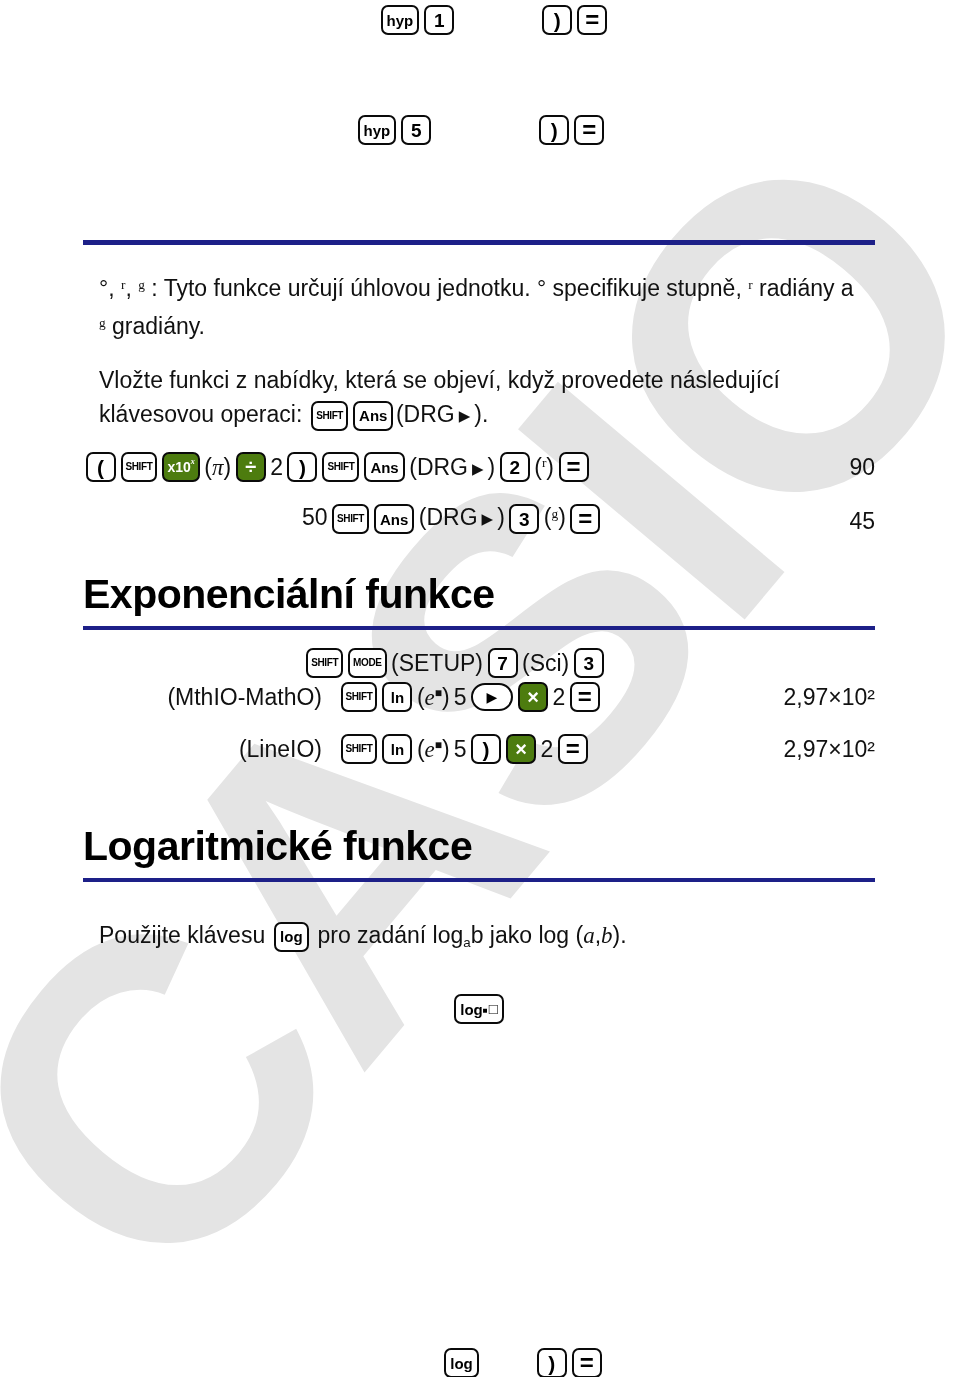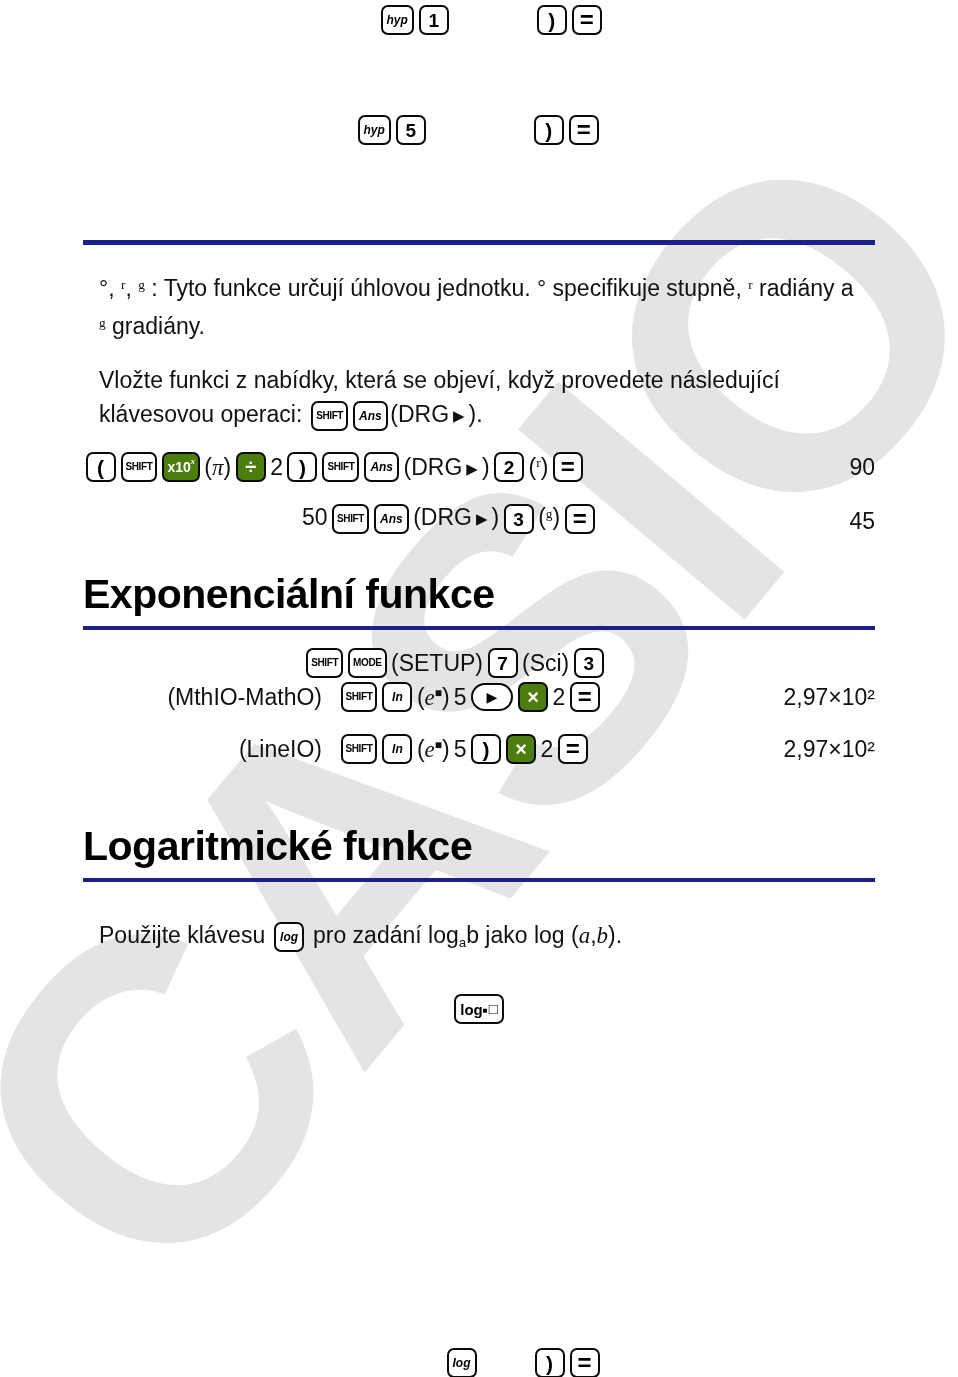--- a/index.html
+++ b/index.html
@@ -52,21 +52,21 @@
   .key{
     display:inline-flex;align-items:center;justify-content:center;
     box-sizing:border-box;min-width:30px;height:30px;padding:0 5px;
     border:2.5px solid #0a0a0a;border-radius:7px;background:#fff;color:#000;
     font-weight:bold;font-size:19px;margin:0 2.5px;vertical-align:middle;
     white-space:nowrap;line-height:1;
   }
   .key.inv{background:#4d7c0f;color:#fff;}
   .key.arrow{width:42px;height:28px;border-radius:14px;font-size:14px;padding:0;}
   .kf-sm{font-size:10px;letter-spacing:-0.4px;padding:0 3px;}
-  .kf-md{font-size:12px;padding:0 4px;font-style:italic;}
+  .kf-md{font-size:15px;padding:0 4px;}
   .kparen{font-size:21px;}
   .keq{font-size:24px;font-weight:900;}
   .kop{font-size:20px;}
   .kx10{font-size:14px;padding:0 3px;}
   .klogab{font-size:15px;padding:0 4px;}
   
   .tx{font-size:23px;margin:0 2px;white-space:nowrap;}
   .ptext .tx{white-space:normal;margin:0;}
   .sup{font-size:58%;position:relative;top:-0.55em;}
   .sub{font-size:58%;position:relative;top:0.28em;}

